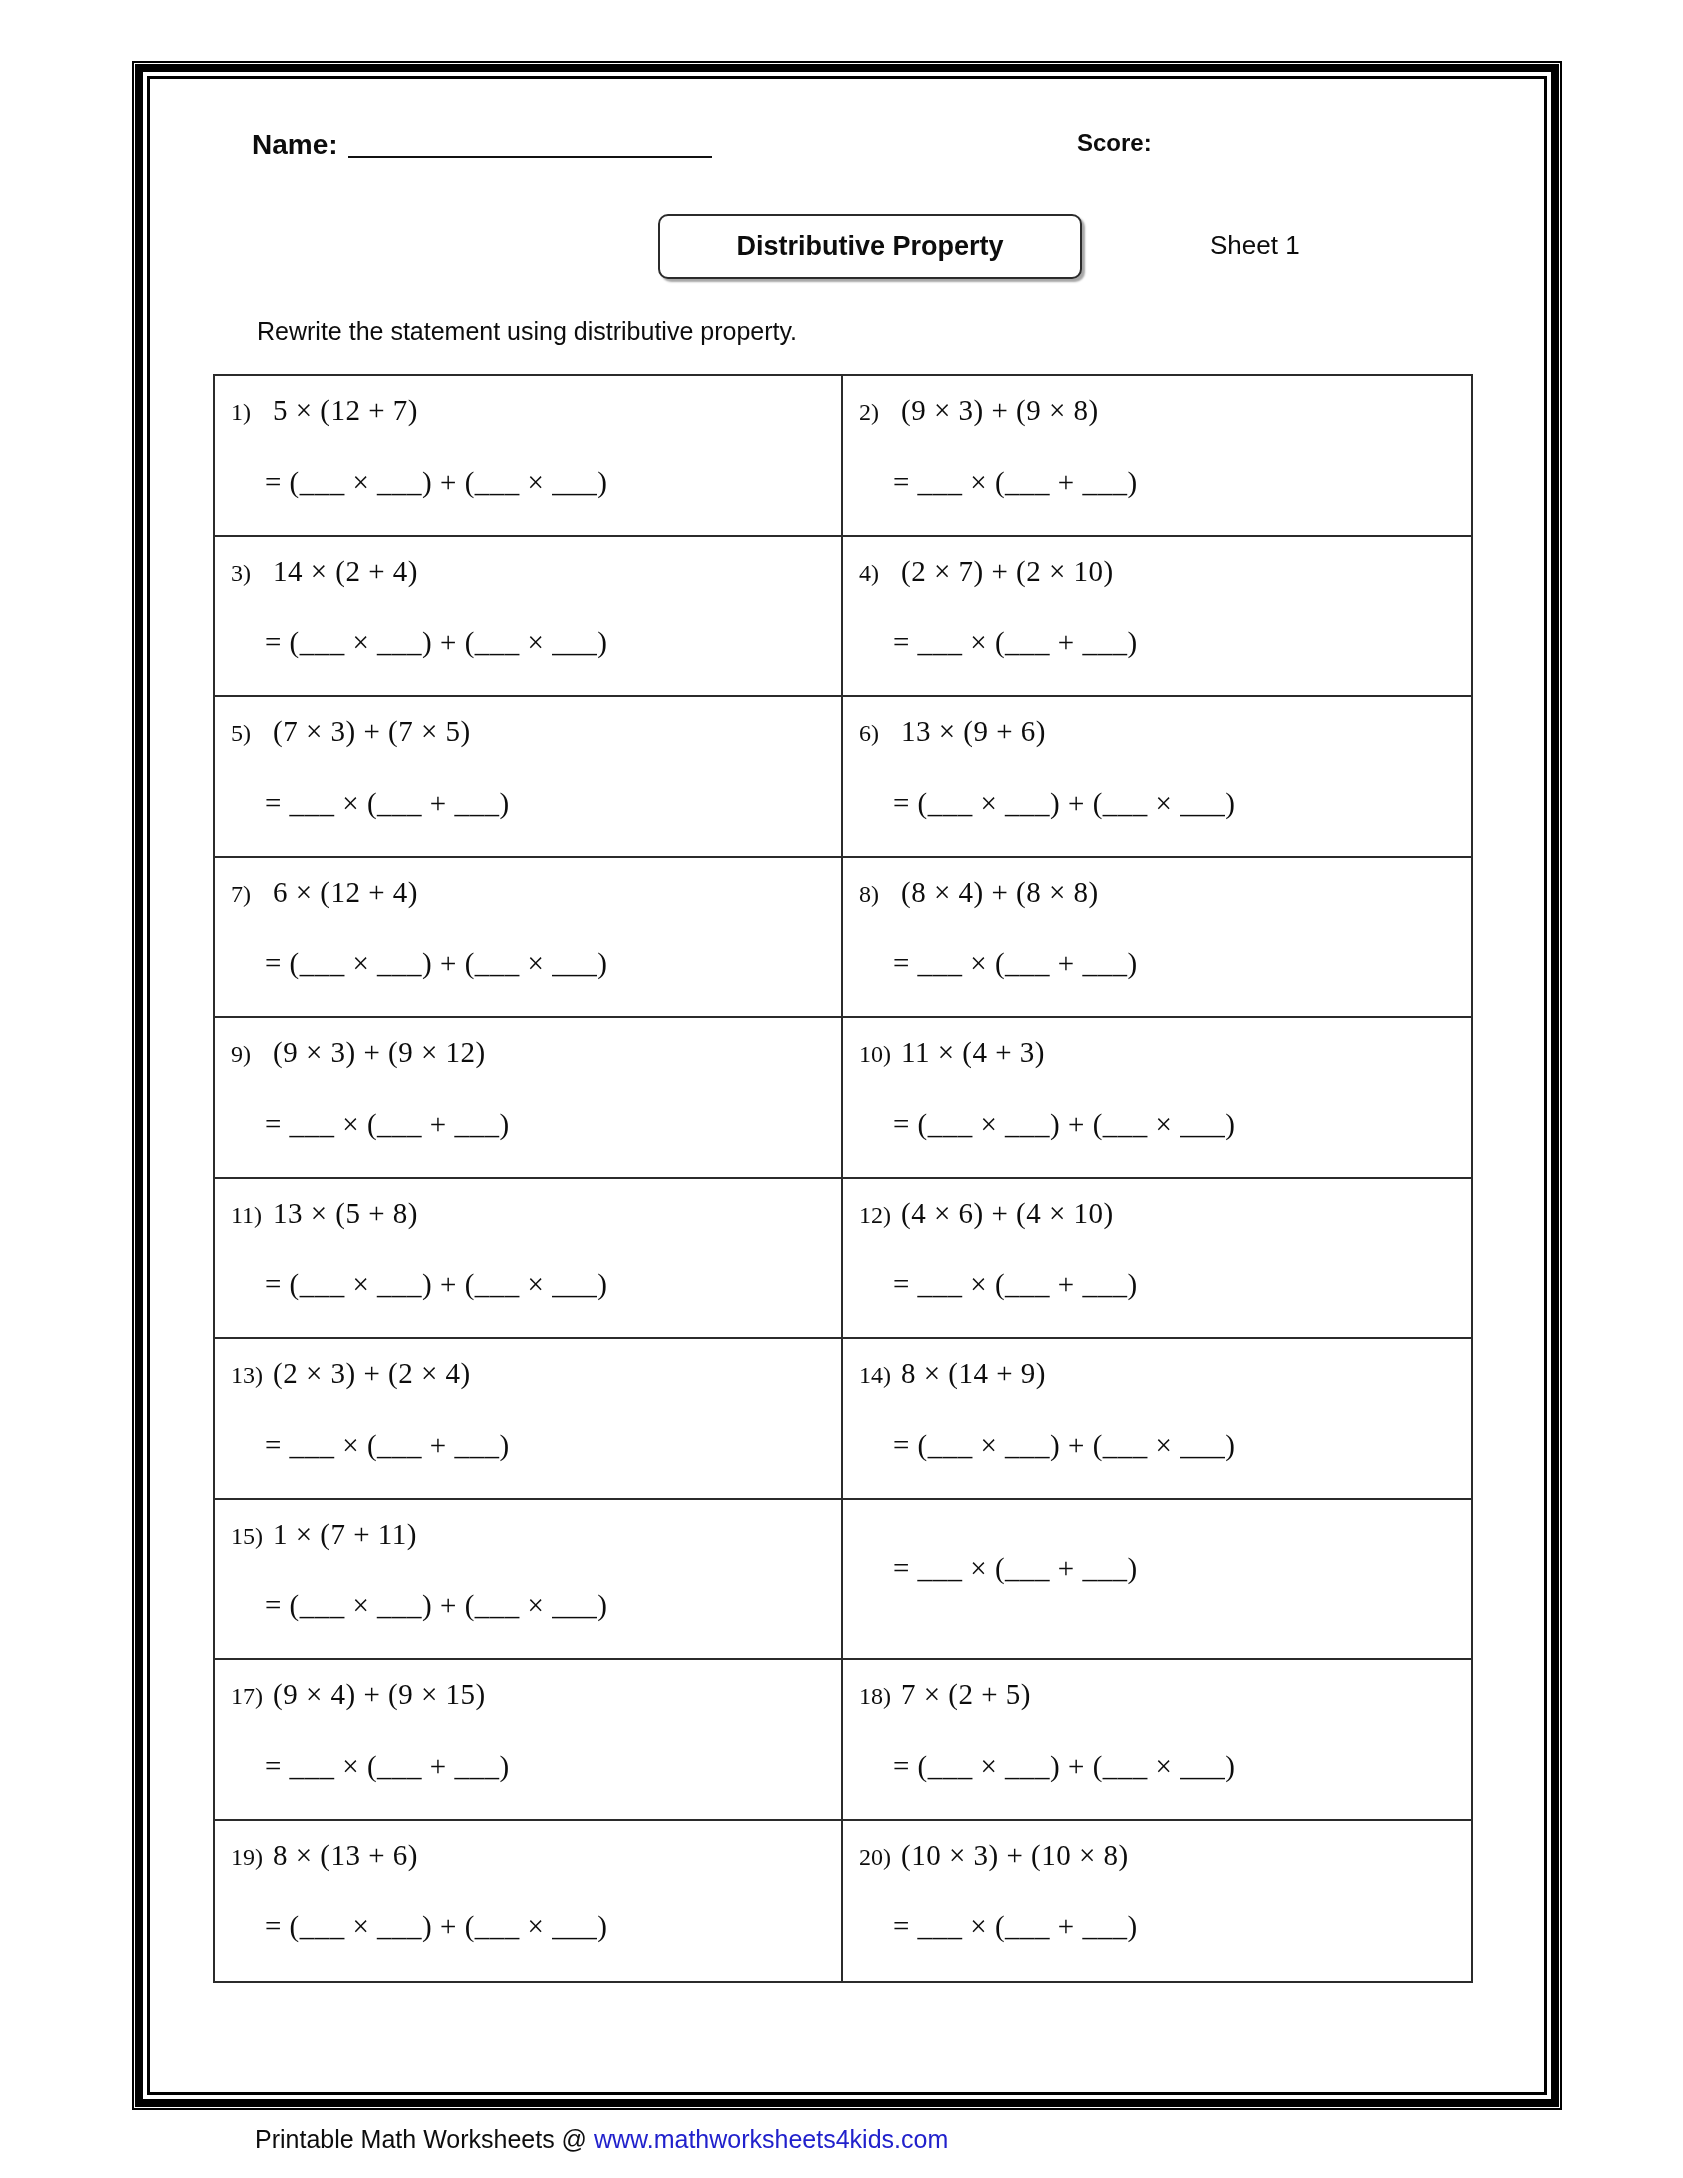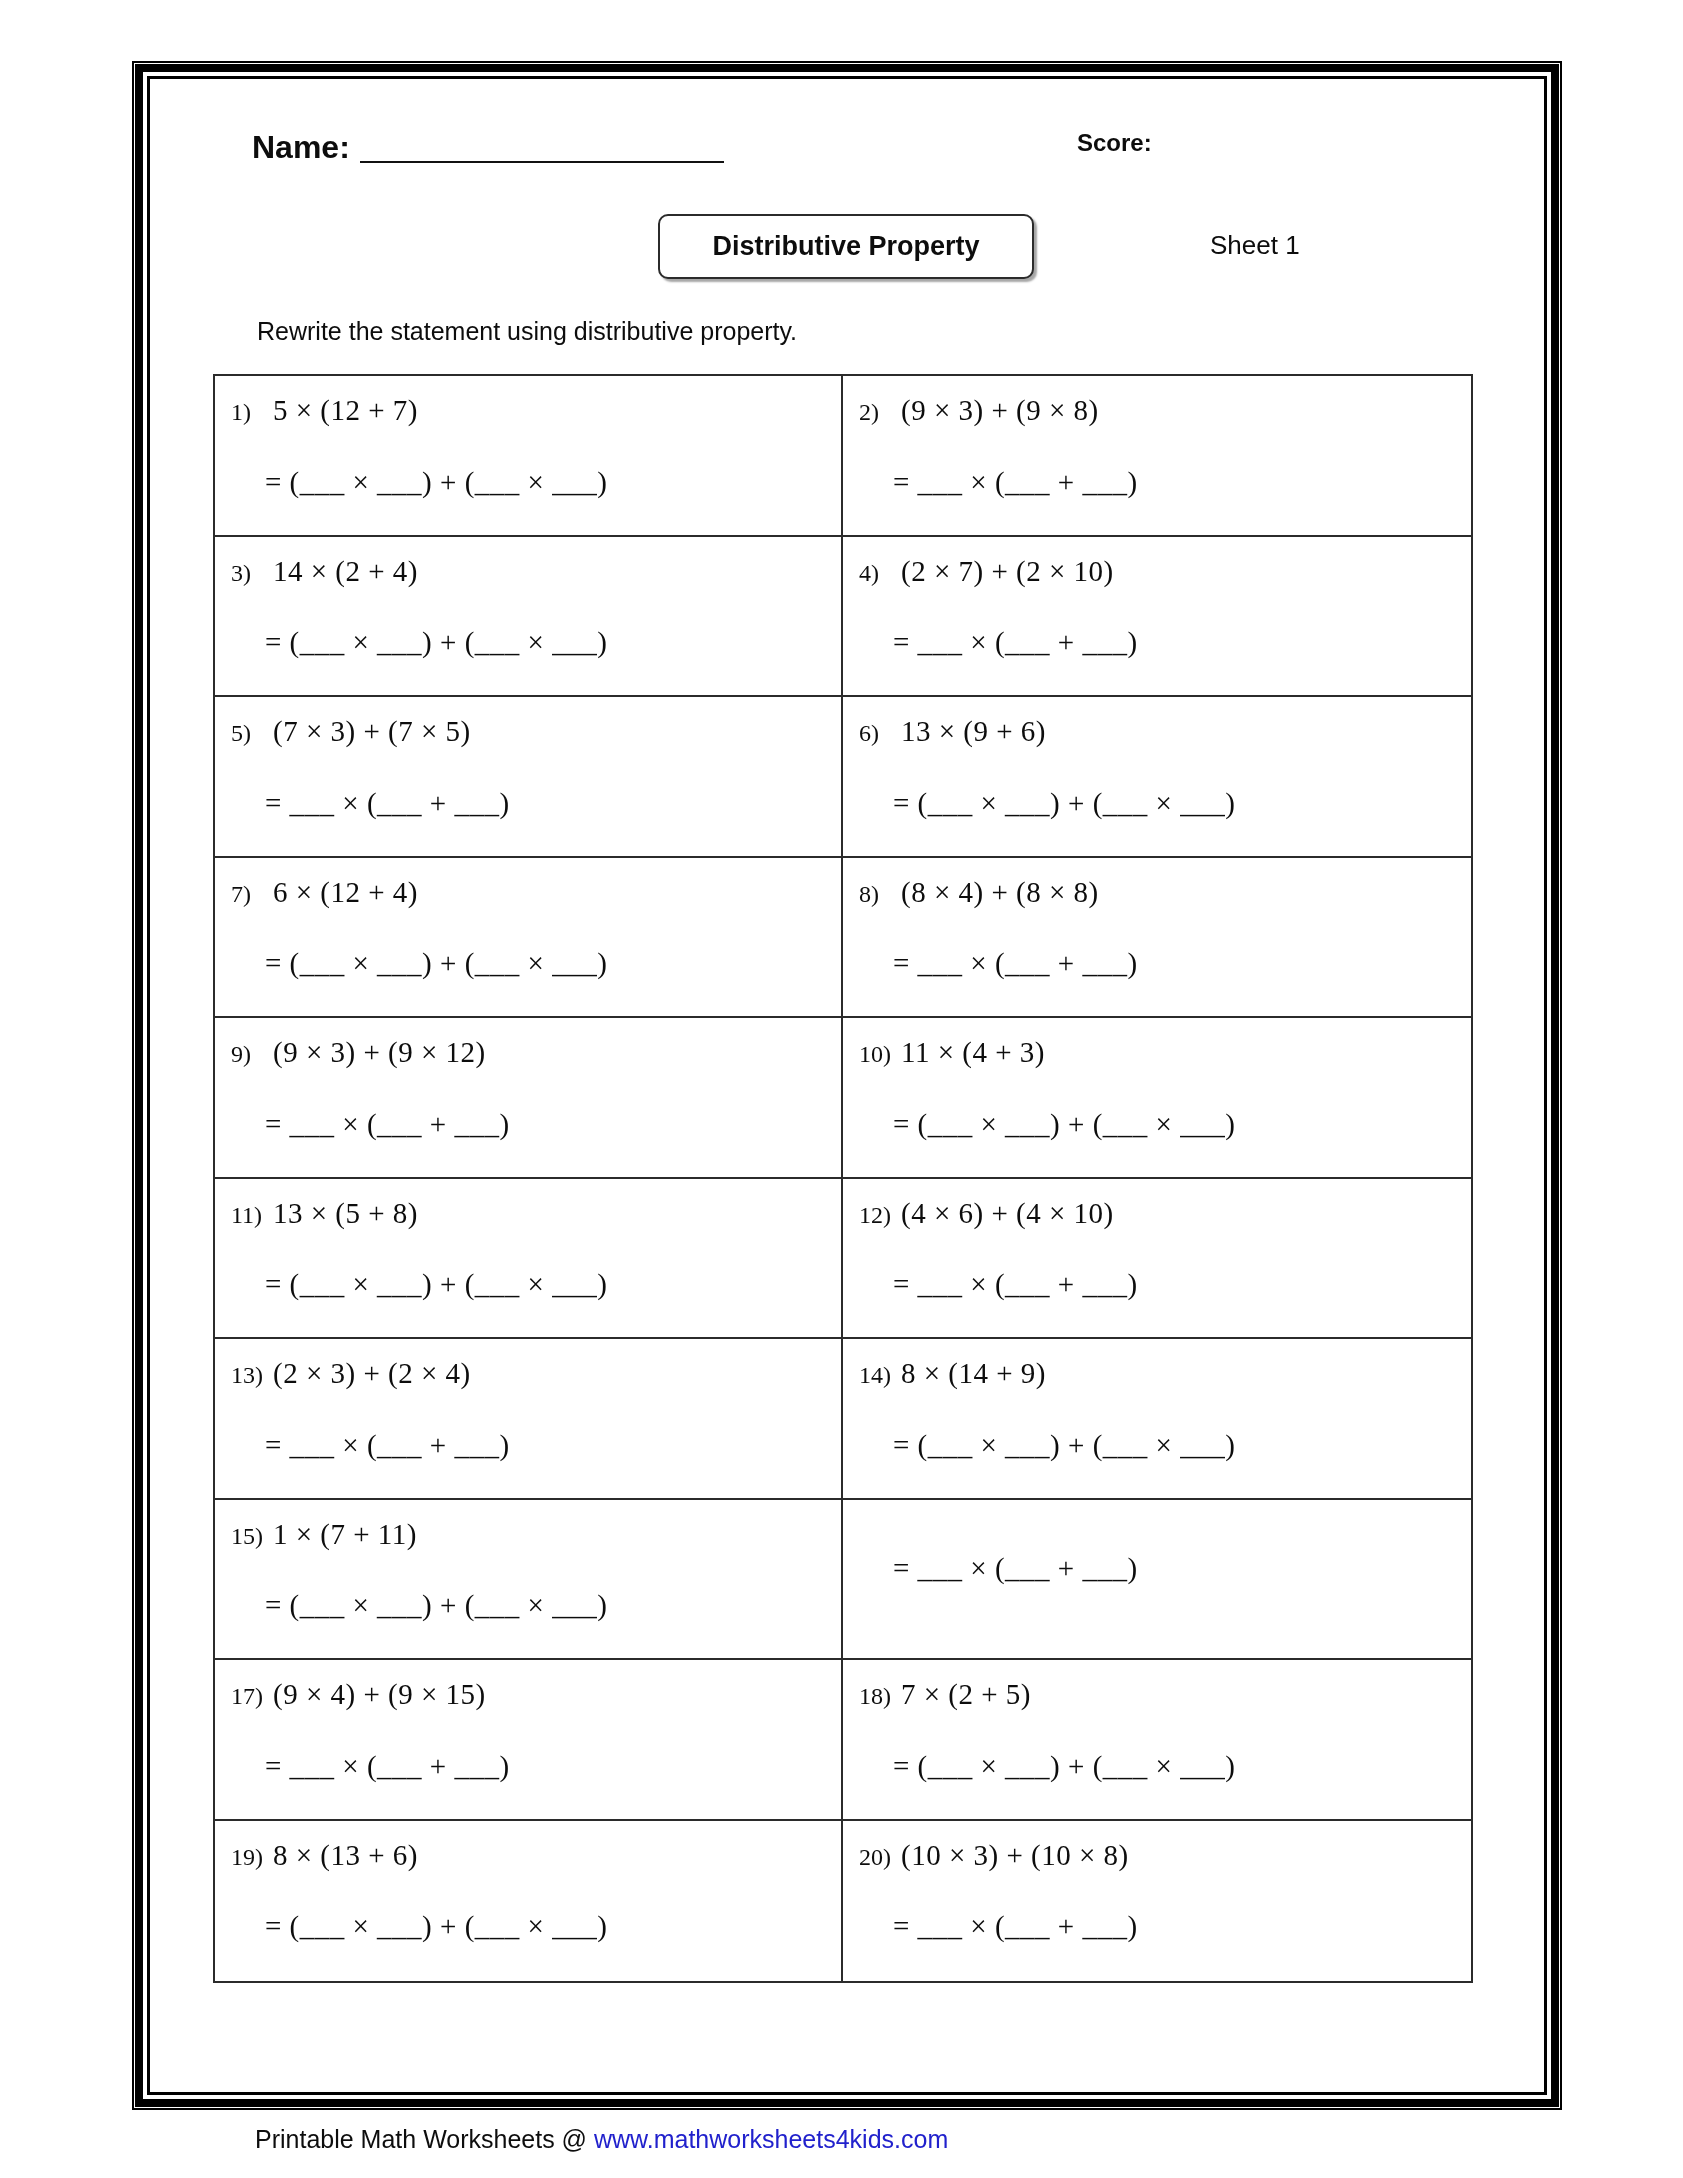--- a/index.html
+++ b/index.html
@@ -30,28 +30,28 @@
     box-sizing: border-box;
   }
   .frame-inner {
     width: 100%; height: 100%;
     border: 3px solid #000;
     box-sizing: border-box;
   }
 
   
   .name-row { position: absolute; left: 252px; top: 129px; display: flex; align-items: flex-end; }
-  .name-label { font-size: 32px; font-weight: bold; }
+  .name-label { font-size: 28px; font-weight: bold; }
   .name-line { width: 364px; height: 2px; background: #111; margin-left: 10px; margin-bottom: 3px; }
   .score-label { position: absolute; left: 1077px; top: 129px; font-size: 24px; font-weight: bold; }
 
   .title-box {
     position: absolute;
     left: 658px; top: 214px;
-    width: 376px; height: 65px;
+    width: 424px; height: 65px;
     border: 2px solid #2b2b2b;
     border-radius: 10px;
     box-shadow: 3px 3px 2px rgba(0,0,0,0.35);
     display: flex; align-items: center; justify-content: center;
     background: #fff;
     box-sizing: border-box;
   }
   .title-text { font-size: 27px; font-weight: bold; }
   .sheet-label { position: absolute; left: 1210px; top: 230px; font-size: 26px; text-align: right; }
 

